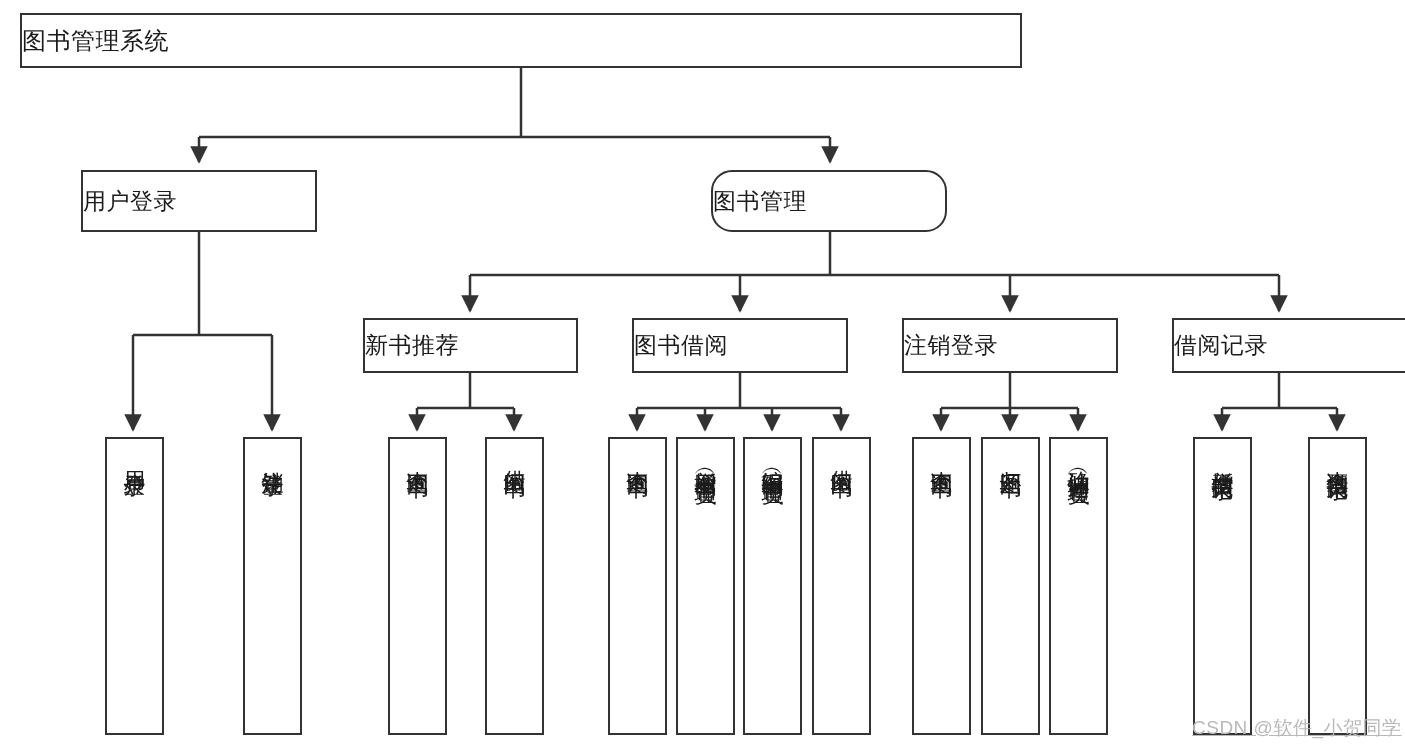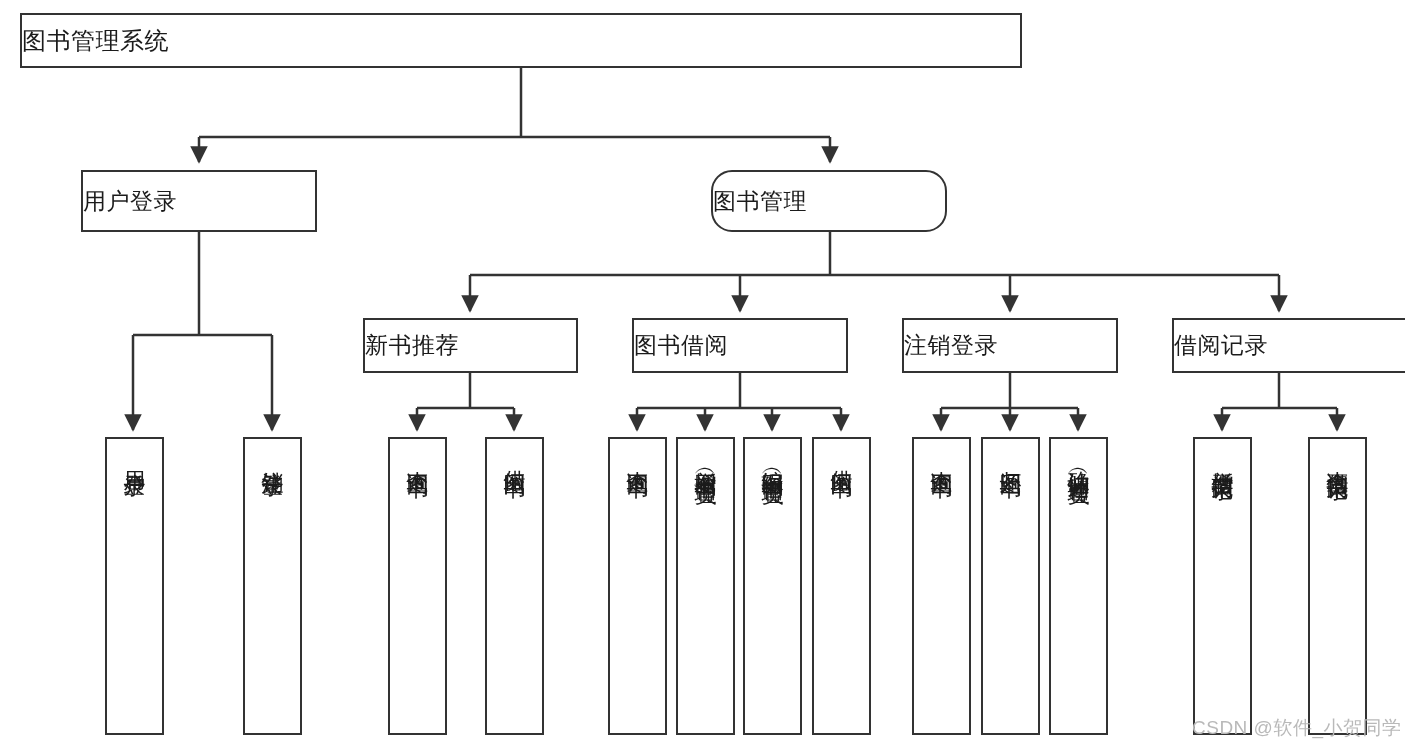--- a/index.html
+++ b/index.html
@@ -178,15 +178,15 @@
     <span class="label">确认归还（管理员）</span>
   </div>
 
   <div class="node leaf" style="left:1193px; top:437px; width:59px; height:298px;">
     <span class="label">新增借阅记录</span>
   </div>
   <div class="node leaf" style="left:1308px; top:437px; width:59px; height:298px;">
     <span class="label">查询借阅记录</span>
   </div>
 
-  <div class="watermark" style="left:1192px; top:715px;">CSDN @软件_小贺同学</div>
+  <div class="watermark" style="left:1192px; top:715px;text-decoration:underline;">CSDN @软件_小贺同学</div>
 
 </div>
 
 </body></html>

